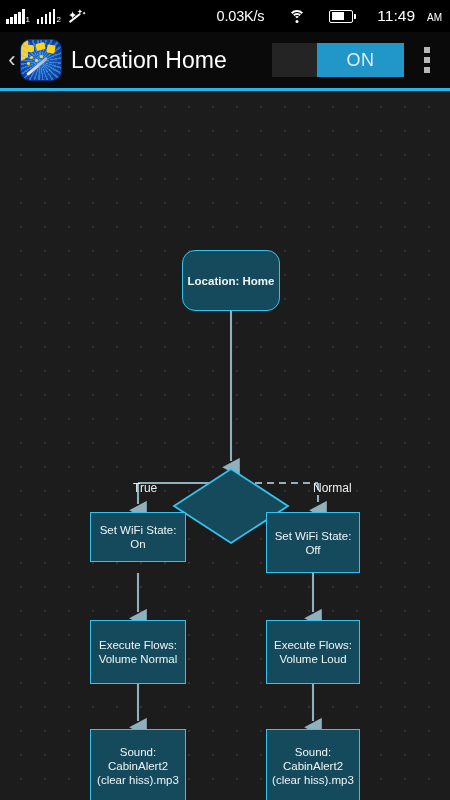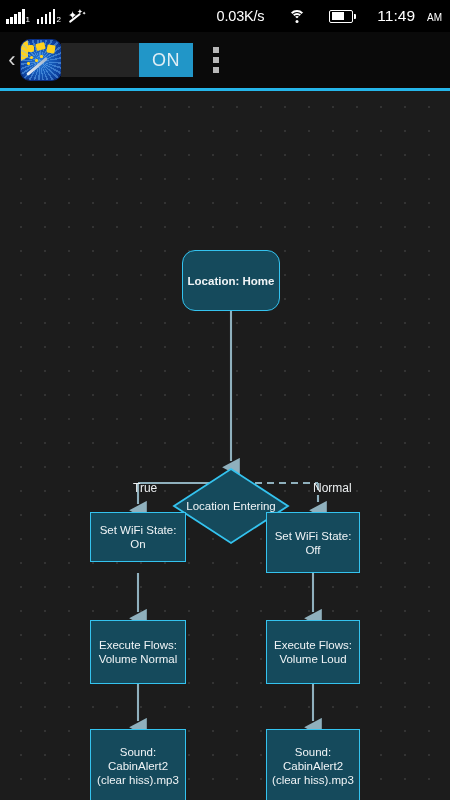--- a/index.html
+++ b/index.html
@@ -82,21 +82,21 @@
         border-left:7px solid #ffd21e; border-top:4px solid transparent; border-bottom:4px solid transparent; }
   .dotb { position:absolute; background:#ffd21e; border-radius:50%; }
   .d1 { left:9px; top:16px; width:3px; height:3px; }
   .d2 { left:14px; top:19px; width:2.5px; height:2.5px; }
   .d3 { left:6px; top:22px; width:2.5px; height:2.5px; }
   .d4 { left:19px; top:15px; width:2.5px; height:2.5px; }
 
   .apptitle { color:#fff; font-size:23px; margin-left:10px; letter-spacing:.1px; white-space:nowrap; flex:1 1 auto; }
 
   .toggle { position:relative; width:132px; height:34px; background:#242424; flex:0 0 auto; }
-  .toggle .thumb { position:absolute; right:0; top:0; width:54px; height:34px;
+  .toggle .thumb { position:absolute; right:0; top:0; width:87px; height:34px;
     background:#2196c8; display:flex; align-items:center; justify-content:center; }
   .toggle .thumb span { color:#dfeef5; font-size:18px; letter-spacing:.5px; }
 
   .overflow { width:34px; display:flex; flex-direction:column; align-items:center; gap:4px; margin-left:6px; flex:0 0 auto; }
   .overflow i { display:block; width:6px; height:6px; background:#b8b8b8; }
 
   .hrule { position:absolute; top:88px; left:0; width:450px; height:3px; background:#25b6ea; }
 
   
   .canvas {
@@ -169,20 +169,21 @@
   </div>
 
   <div class="actionbar">
     <span class="back-chevron">‹</span>
     <span class="appicon">
       <span class="rays"></span>
       <span class="yel y1"></span><span class="yel y2"></span><span class="yel y3"></span><span class="y4"></span>
       <span class="dotb d1"></span><span class="dotb d2"></span><span class="dotb d3"></span><span class="dotb d4"></span>
       <span class="wstick"></span>
     </span>
+    <span class="apptitle">Location Home</span>
     <span class="toggle">
       <span class="thumb">
         <span>ON</span>
       </span>
     </span>
     <span class="overflow">
         <i></i>
         <i></i>
         <i></i>
       </span>
@@ -215,23 +216,20 @@
         <line x1="313" y1="593" x2="313" y2="630" marker-end="url(#ah)"></line>
         <line x1="313" y1="711" x2="313" y2="709"></line>
       </g>
 
       <polygon points="231,378 288,415 231,452 174,415" fill="#154a5c" stroke="#34c3ef" stroke-width="1.8"></polygon>
     </svg>
 
     <div class="node rounded" style="left: 182px; top: 159px; width: 98px; height: 61px;">
         <span>Location: Home</span>
       </div>
-    <div class="node diamond" style="left: 174px; top: 378px; width: 114px; height: 74px;">
-        <span class="dlabel">Location Entering</span>
-      </div>
     <div class="node" style="left: 90px; top: 421px; width: 96px; height: 50px;">
         <span>Set WiFi State: On</span>
       </div>
     <div class="node" style="left: 266px; top: 421px; width: 94px; height: 61px;">
         <span>Set WiFi State: Off</span>
       </div>
     <div class="node" style="left: 90px; top: 529px; width: 96px; height: 64px;">
         <span>Execute Flows:<br>Volume Normal</span>
       </div>
     <div class="node" style="left: 266px; top: 529px; width: 94px; height: 64px;">

